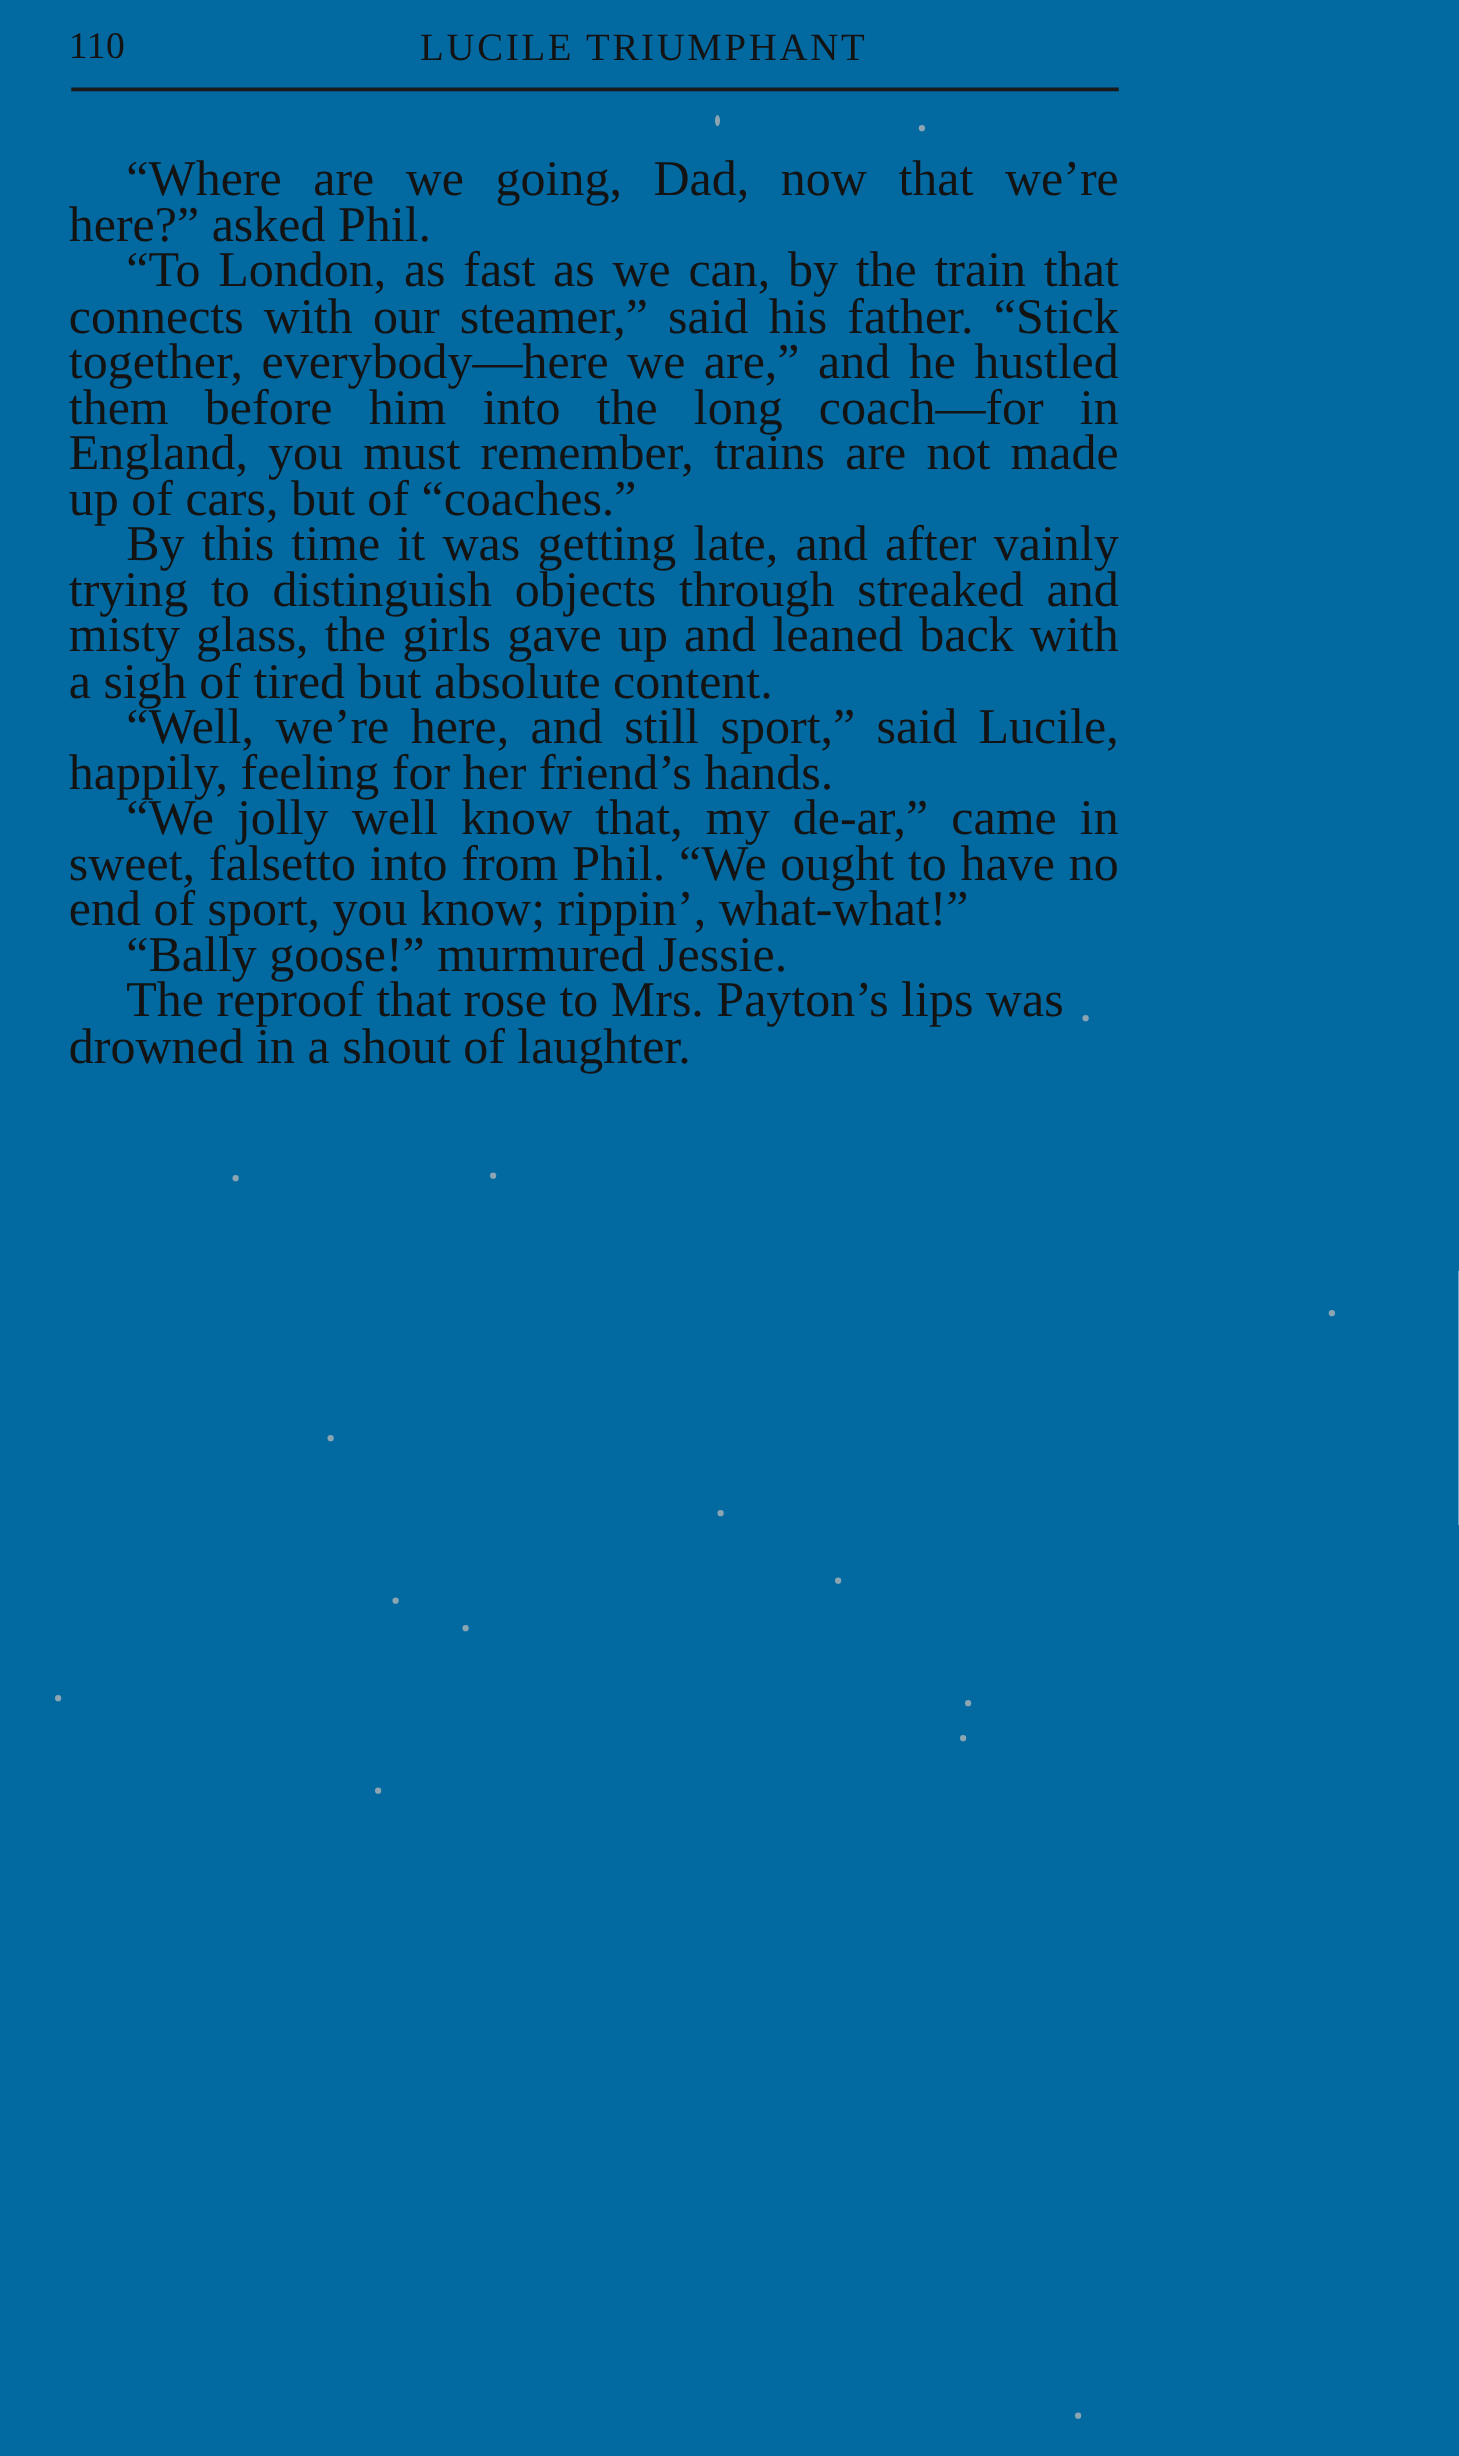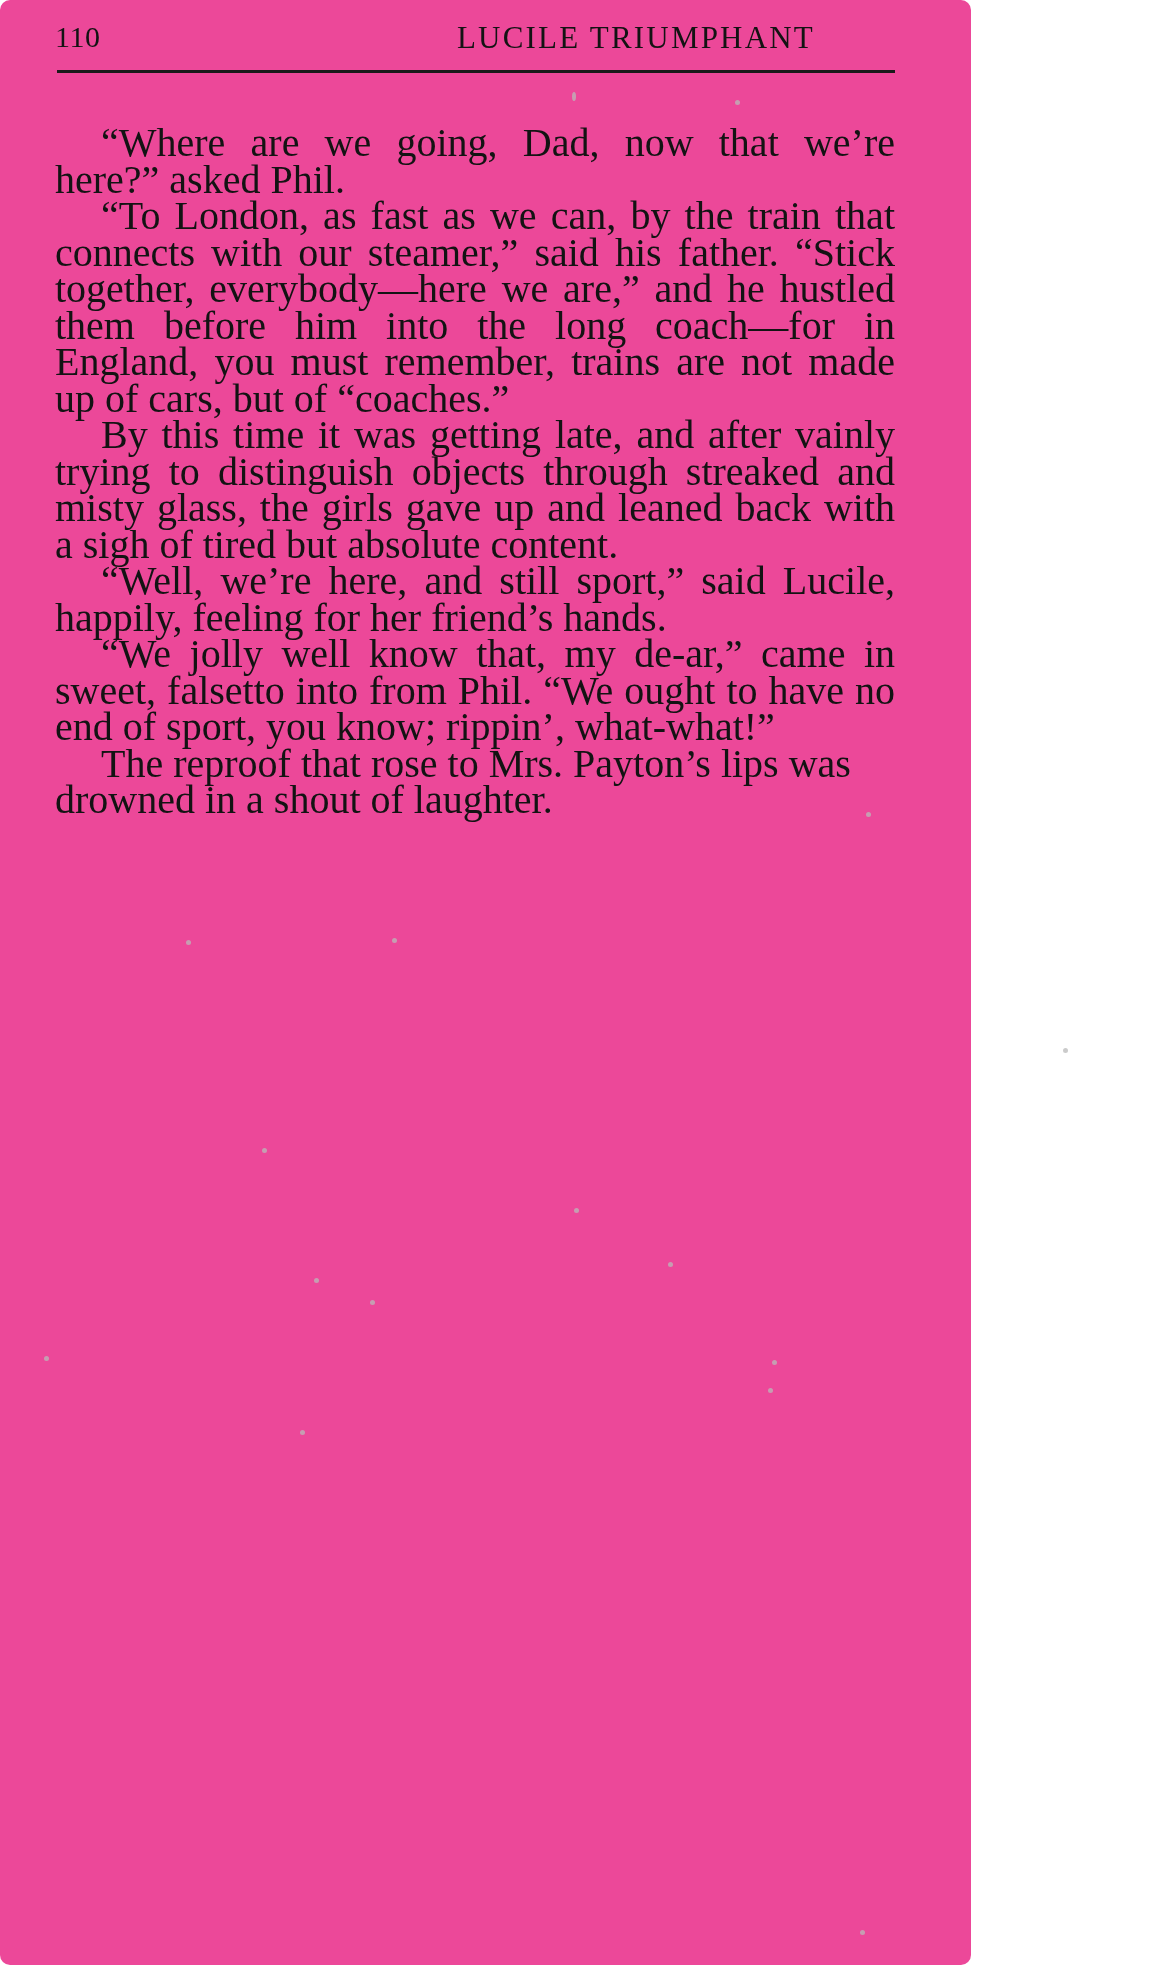--- a/index.html
+++ b/index.html
@@ -11,24 +11,23 @@
     width: 1167px;
     height: 1965px;
     position: relative;
     font-family: "Liberation Serif", serif;
     color: #131313;
     overflow: hidden;
   }
   .page {
     position: absolute;
     left: 0; top: 0;
-    width: 971px;
+    width: 1167px;
     height: 1965px;
-    background: #ec4899;
-    border-radius: 10px;
+    background: #0369a1;
   }
   .content {
     position: absolute;
     left: 55px;
     top: 20px;
     width: 840px;
   }
   .header {
     display: flex;
     align-items: baseline;
@@ -41,21 +40,21 @@
     letter-spacing: 0.5px;
     width: 150px;
   }
   .running-title {
     font-size: 31px;
     letter-spacing: 2.2px;
     position: absolute;
     left: 160px;
     top: 0;
     width: 600px;
-    text-align: right;
+    text-align: center;
     white-space: nowrap;
   }
   .rule {
     margin-top: 4px;
     margin-left: 2px;
     width: 838px;
     height: 3px;
     background: #1a1a1a;
   }
   .body-text {
@@ -96,20 +95,21 @@
     </div>
 
     <div class="rule"></div>
 
     <div class="body-text">
       <p>“Where are we going, Dad, now that we’re here?” asked Phil.</p>
       <p>“To London, as fast as we can, by the train that connects with our steamer,” said his father. “Stick together, everybody—here we are,” and he hustled them before him into the long coach—for in England, you must remember, trains are not made up of cars, but of “coaches.”</p>
       <p>By this time it was getting late, and after vainly trying to distinguish objects through streaked and misty glass, the girls gave up and leaned back with a sigh of tired but absolute content.</p>
       <p>“Well, we’re here, and still sport,” said Lucile, happily, feeling for her friend’s hands.</p>
       <p>“We jolly well know that, my de-ar,” came in sweet, falsetto into from Phil.  “We ought to have no end of sport, you know; rippin’, what-what!”</p>
+      <p>“Bally goose!” murmured Jessie.</p>
       <p class="last">The reproof that rose to Mrs. Payton’s lips was drowned in a shout of laughter.</p>
     </div>
 
   </div>
 
   <div class="speck" style="left:572px; top:92px; width:4px; height:9px;"></div>
   <div class="speck" style="left:735px; top:100px; width:5px; height:5px;"></div>
   <div class="speck" style="left:186px; top:940px; width:5px; height:5px;"></div>
   <div class="speck" style="left:392px; top:938px; width:5px; height:5px;"></div>
   <div class="speck" style="left:866px; top:812px; width:5px; height:5px;"></div>

